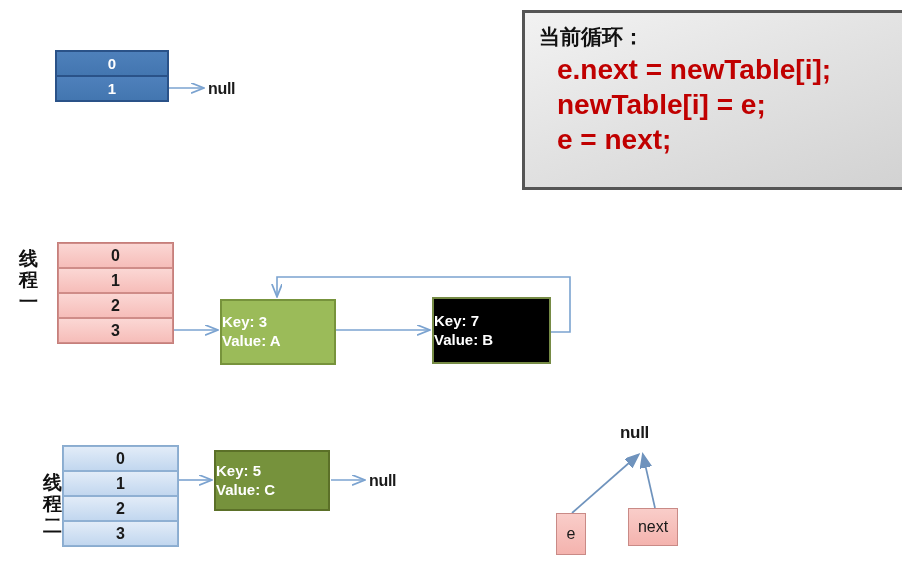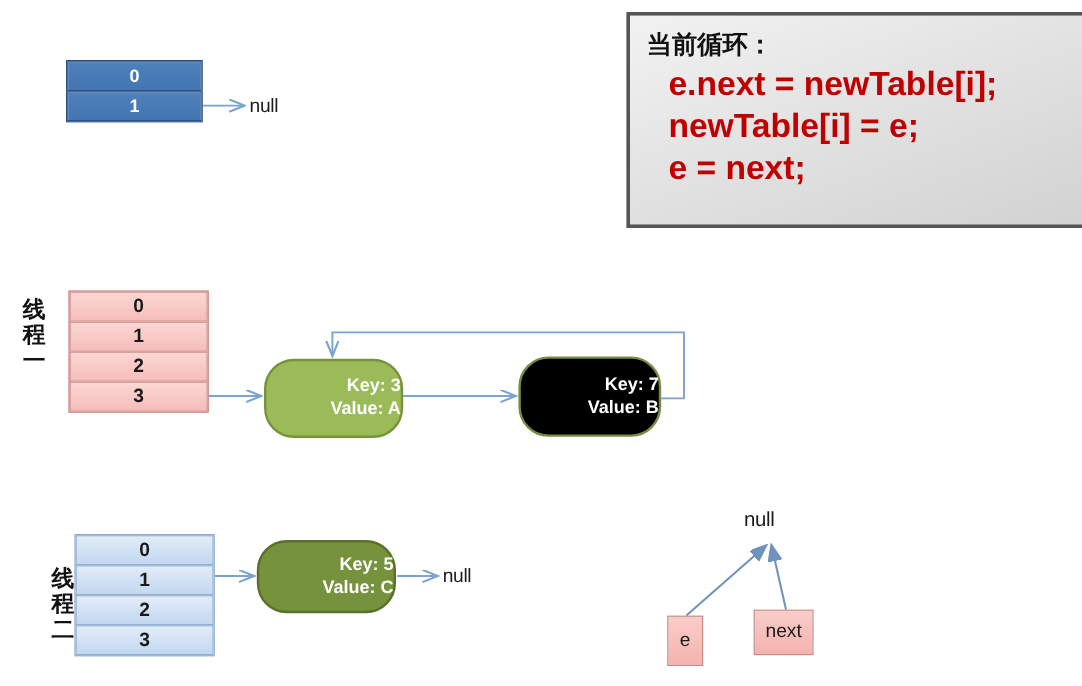--- a/index.html
+++ b/index.html
@@ -64,28 +64,27 @@
     height: 25px;
   }
   .tbl-lightblue { border: 1px solid #8aaccf; }
 
   
   .node {
     position: absolute;
     box-sizing: border-box;
     display: flex;
     flex-direction: column;
-    align-items: flex-end;
+    align-items: flex-start;
     justify-content: center;
     color: #ffffff;
     font-weight: bold;
     font-size: 15px;
     line-height: 1.25;
     text-align: center;
-    border-radius: 25px;
   }
   .node-light  { background: #9bbb59; border: 2px solid #77933c; }
   .node-dark   { background: #000000; border: 2px solid #768b45; }
   .node-mid    { background: #76923c; border: 2px solid #5b7028; }
 
   
   .ptr-box {
     position: absolute;
     box-sizing: border-box;
     background: linear-gradient(180deg, #f9cdc9 0%, #f4b3ae 100%);
@@ -94,21 +93,21 @@
     align-items: center;
     justify-content: center;
     color: #1a1a1a;
     font-size: 16px;
     font-family: "Liberation Sans", "DejaVu Sans", sans-serif;
   }
 
   
   .null-label {
     position: absolute;
-    font-weight: normal;
+    font-weight: bold;
     font-size: 16px;
     color: #1a1a1a;
     letter-spacing: -0.3px;
   }
 
   
   .thread-label {
     position: absolute;
     font-family: Liberation Sans, sans-serif;
     font-weight: bold;

